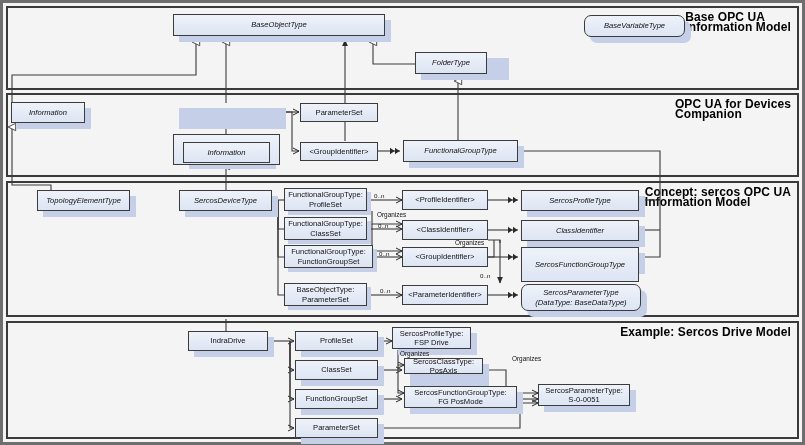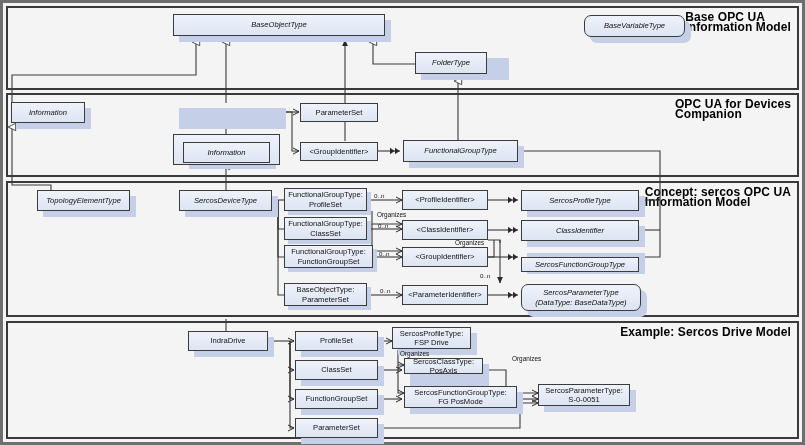--- a/index.html
+++ b/index.html
@@ -262,21 +262,21 @@
 
   <div class="node" style="left:402px;top:285px;width:86px;height:20px;">&lt;ParameterIdentifier&gt;</div>
 
   <div class="shadow" style="left:527px;top:196px;width:118px;height:21px;"></div>
   <div class="node italic" style="left:521px;top:190px;width:118px;height:21px;">SercosProfileType</div>
 
   <div class="shadow" style="left:527px;top:226px;width:118px;height:21px;"></div>
   <div class="node italic" style="left:521px;top:220px;width:118px;height:21px;">ClassIdentifier</div>
 
   <div class="shadow" style="left:527px;top:253px;width:118px;height:21px;"></div>
-  <div class="node italic" style="left:521px;top:257px;width:118px;height:15px;text-align:center;">SercosFunctionGroupType</div>
+  <div class="node italic" style="left:521px;top:247px;width:118px;height:35px;text-align:center;">SercosFunctionGroupType</div>
 
   <div class="shadow rounded" style="left:527px;top:290px;width:120px;height:27px;"></div>
   <div class="node italic rounded" style="left:521px;top:284px;width:120px;height:27px;">SercosParameterType
 (DataType: BaseDataType)</div>
 
   <div class="shadow" style="left:194px;top:337px;width:80px;height:20px;"></div>
   <div class="node" style="left:188px;top:331px;width:80px;height:20px;">IndraDrive</div>
 
   <div class="shadow" style="left:301px;top:337px;width:83px;height:20px;"></div>
   <div class="node" style="left:295px;top:331px;width:83px;height:20px;">ProfileSet</div>

